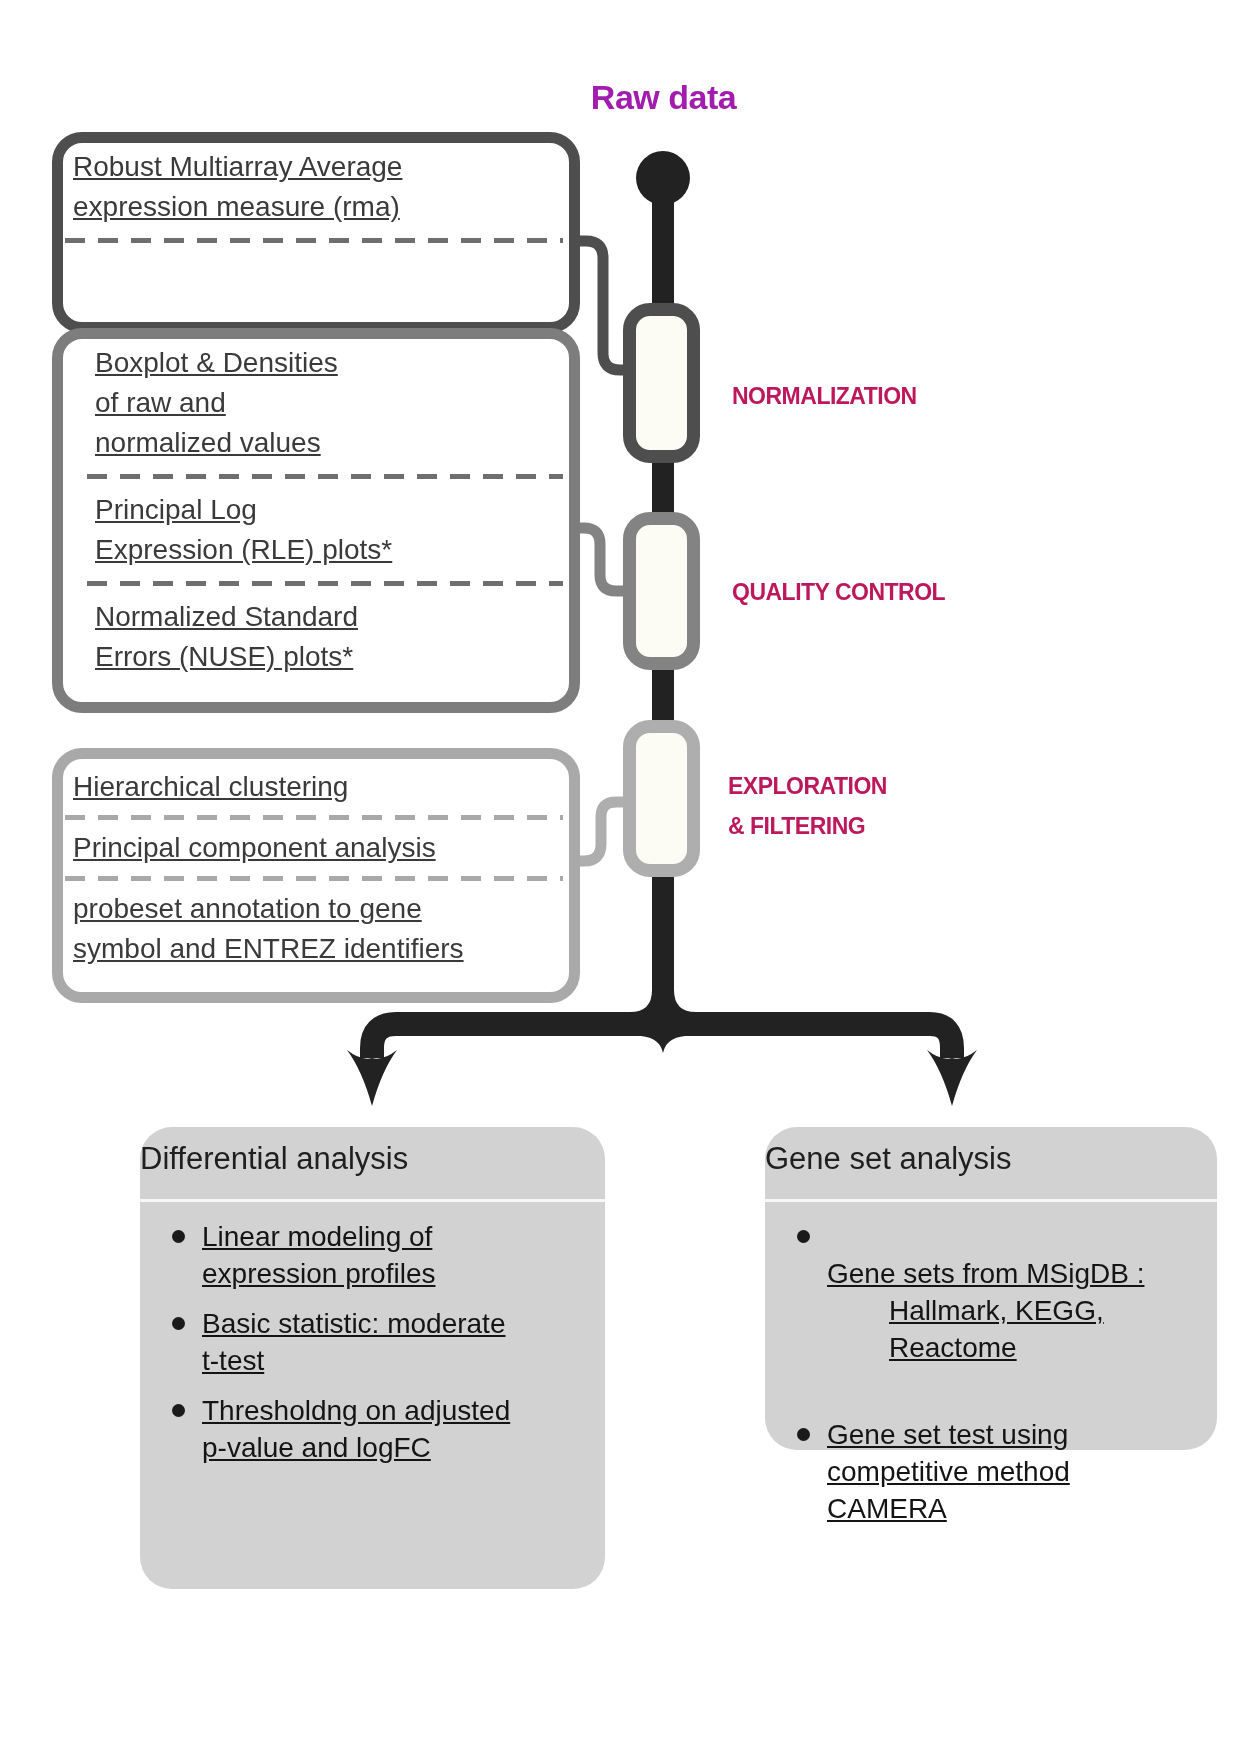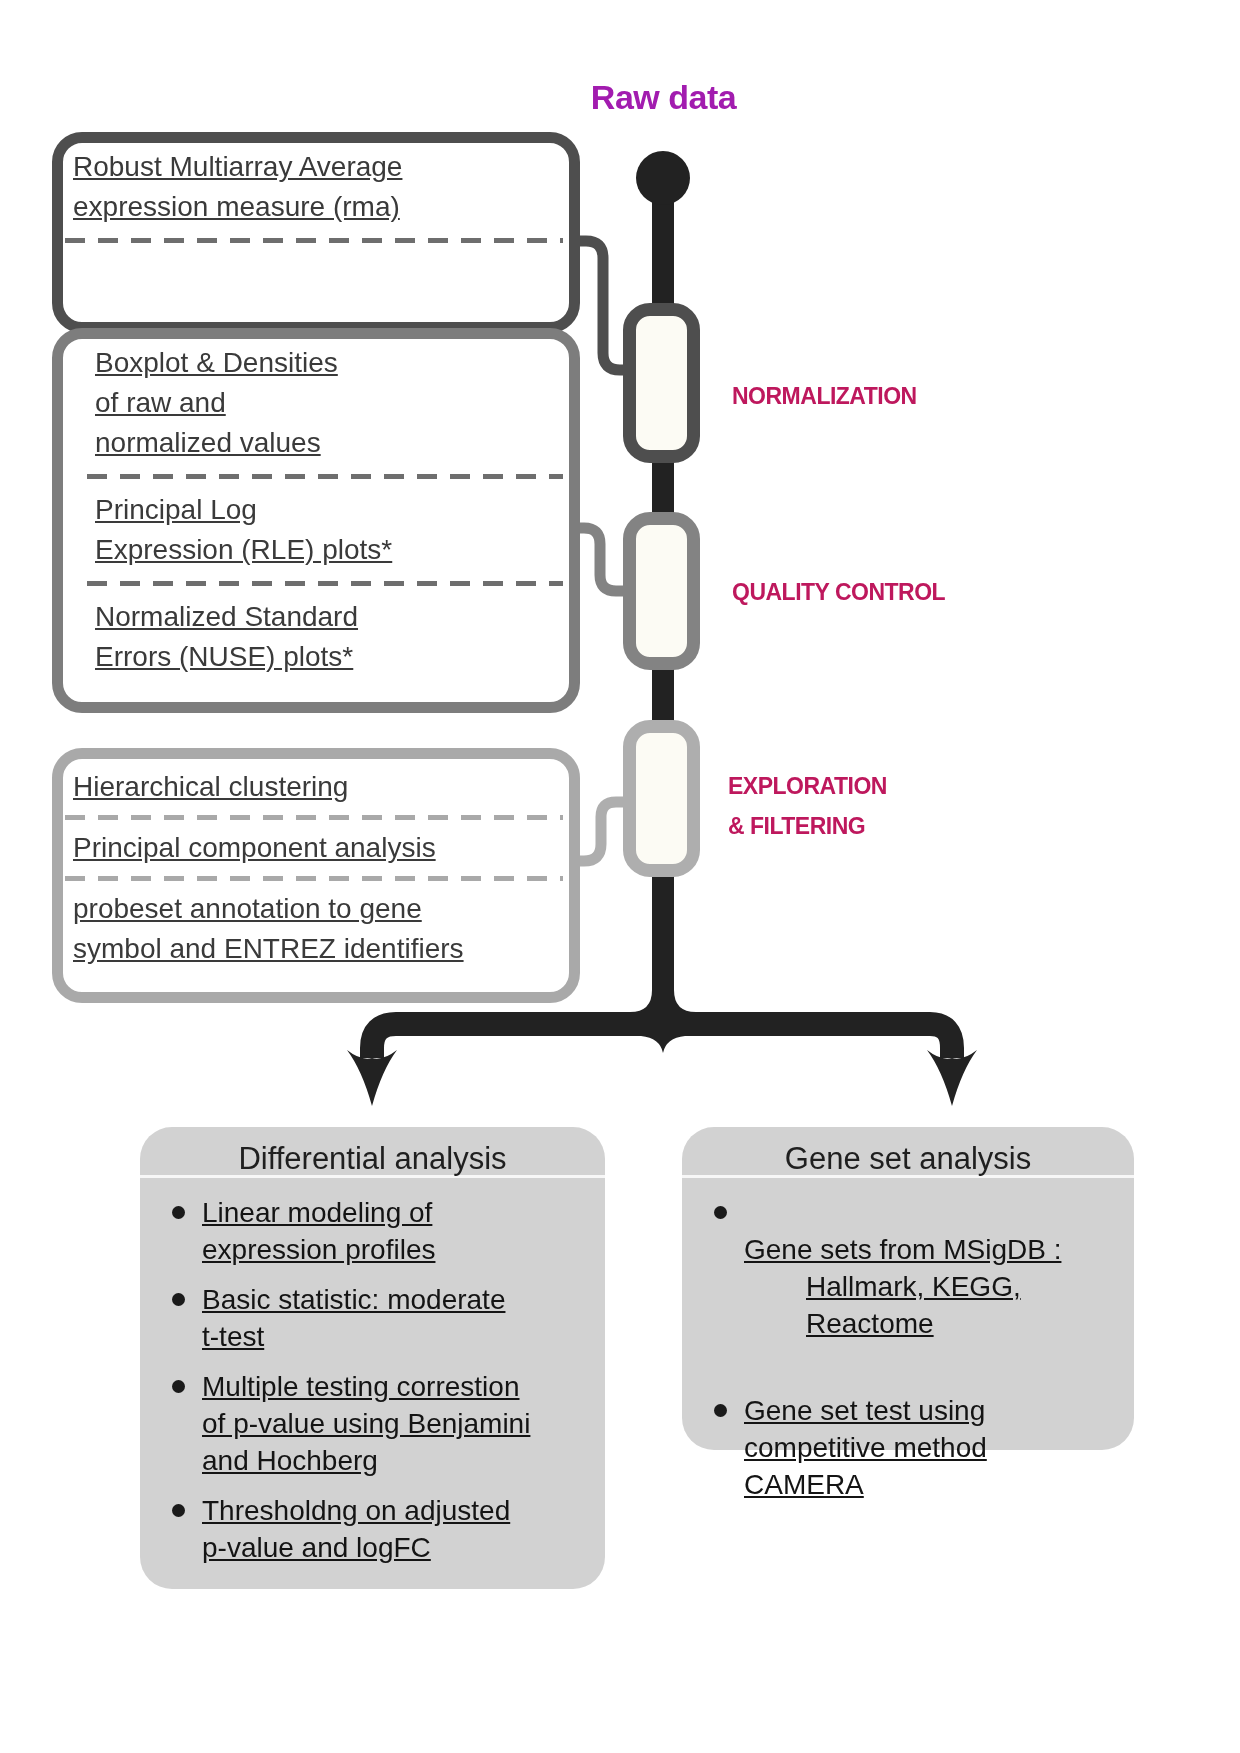--- a/index.html
+++ b/index.html
@@ -35,22 +35,22 @@
   
   .stage-label{position:absolute;font-size:23px;font-weight:bold;color:#be185d;
     letter-spacing:-0.5px;white-space:pre-line;line-height:40px;z-index:4;}
   .stage-1{left:732px;top:376px;}
   .stage-2{left:732px;top:572px;}
   .stage-3{left:728px;top:766px;}
 
   
   .rbox{position:absolute;background:#d2d2d2;border-radius:32px;z-index:3;box-sizing:border-box;}
   .rbox-diff{left:140px;top:1127px;width:465px;height:462px;}
-  .rbox-gene{left:682px;top:1127px;width:452px;height:323px;}
-  .rbox-title{height:48px;line-height:64px;text-align:center;font-size:31px;color:#1f1f1f;}
+  .rbox-gene{left:765px;top:1127px;width:452px;height:323px;}
+  .rbox-title{height:72px;line-height:64px;font-size:31px;color:#1f1f1f;}
   .rbox-sep{height:3px;background:#f7f7f7;}
   .rbox ul{list-style:none;margin:0;padding:16px 10px 0 30px;}
   .rbox li{position:relative;padding-left:32px;font-size:28px;line-height:37px;
     color:#141414;white-space:pre-line;margin-bottom:13px;text-decoration:underline;}
   .rbox li::before{content:"";position:absolute;left:2px;top:12px;width:13px;height:13px;
     border-radius:50%;background:#1a1a1a;}
   .sub-indent{padding-left:62px;white-space:pre-line;}
 </style>
 </head>
 <body>
@@ -116,23 +116,20 @@
 &amp; FILTERING</div>
 
   <div class="rbox rbox-diff">
     <div class="rbox-title">Differential analysis</div>
     <div class="rbox-sep"></div>
     <ul>
       <li>Linear modeling of
 expression profiles</li>
       <li>Basic statistic: moderate
 t-test</li>
-      <li>Multiple testing correstion
-of p-value using Benjamini
-and Hochberg</li>
       <li>Thresholdng on adjusted
 p-value and logFC</li>
     </ul>
   </div>
 
   <div class="rbox rbox-gene">
     <div class="rbox-title">Gene set analysis</div>
     <div class="rbox-sep"></div>
     <ul>
       <li>

